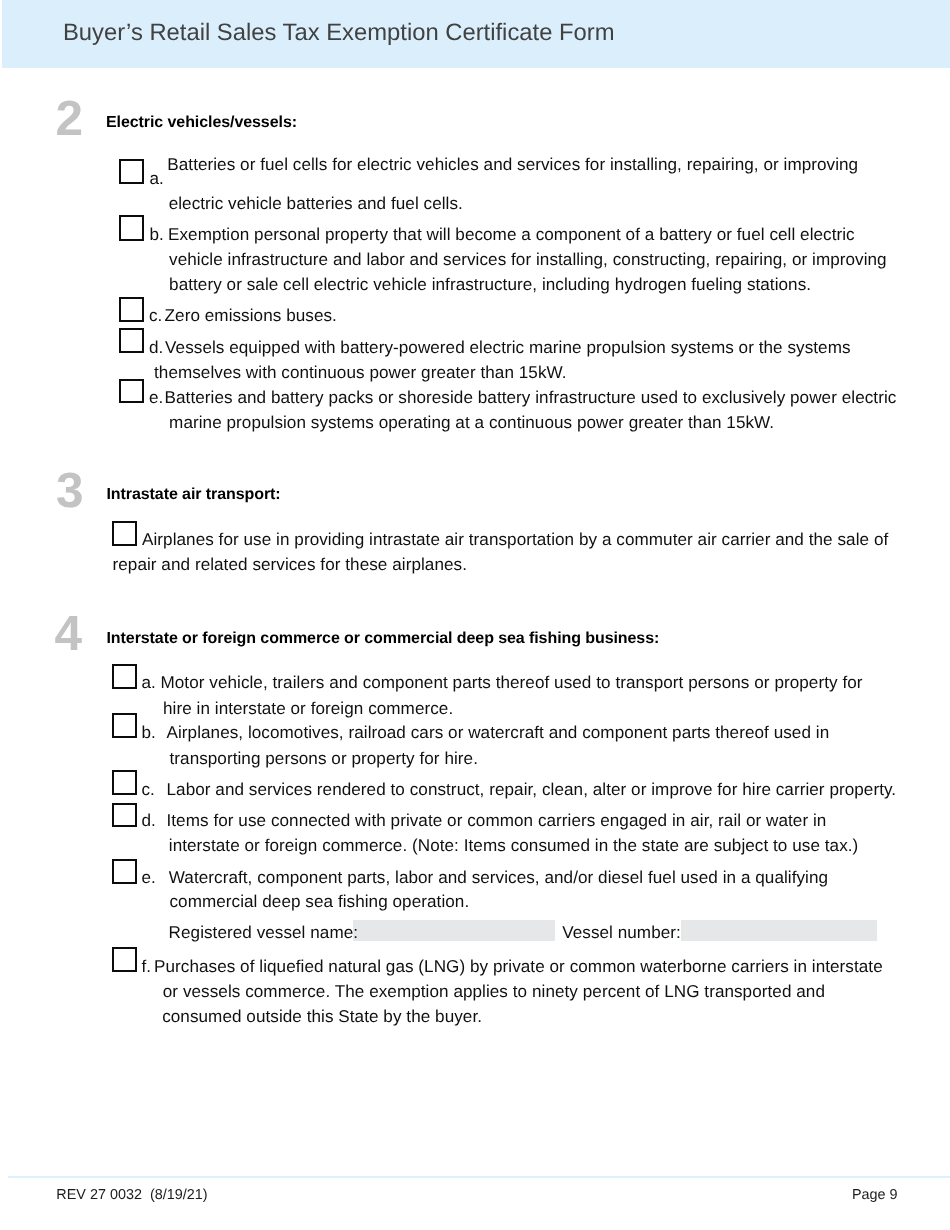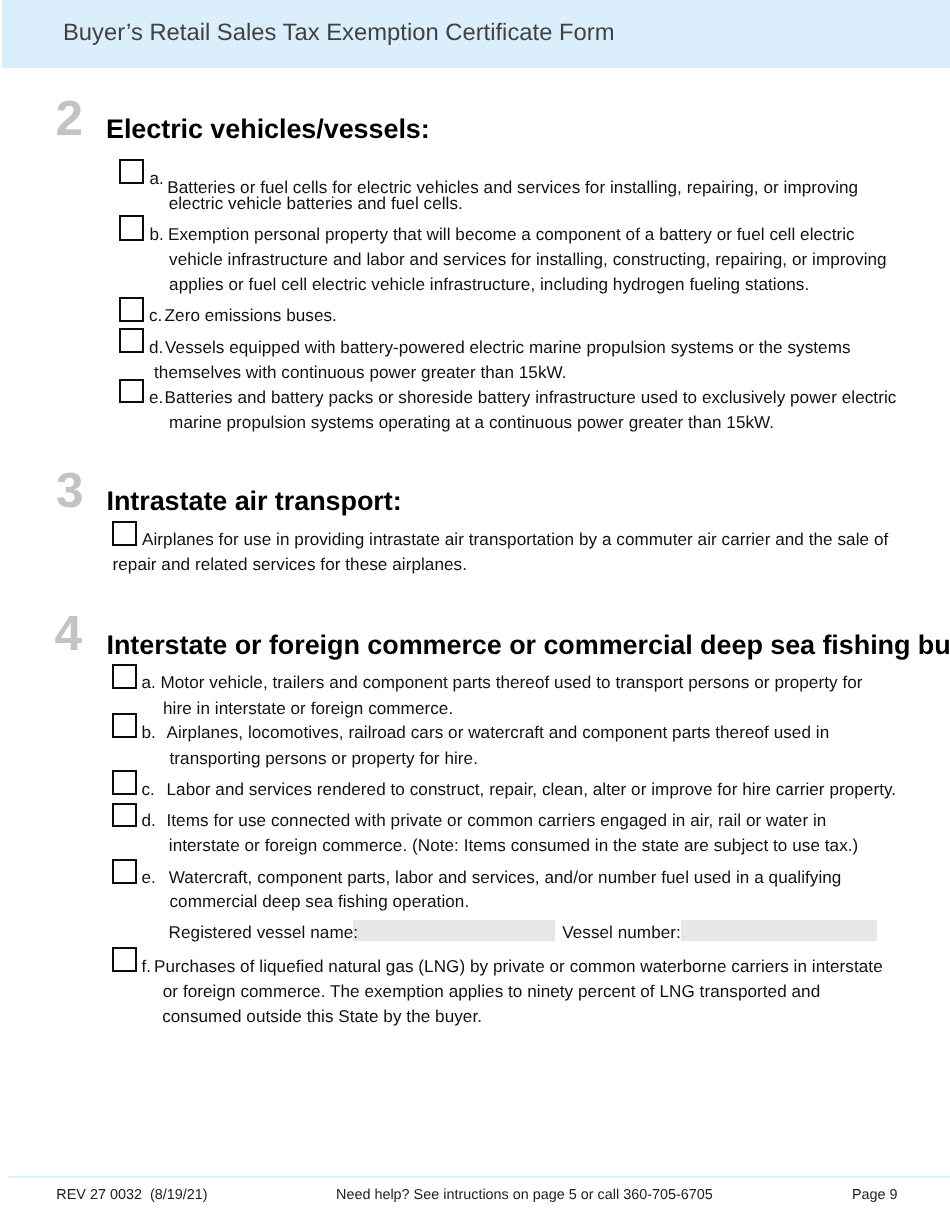--- a/index.html
+++ b/index.html
@@ -13,21 +13,21 @@
   .hdr-title{position:absolute;left:61px;top:19px;font-size:23.8px;color:#414141;
              letter-spacing:0px;white-space:nowrap;}
   .logo{position:absolute;left:812px;top:10px;width:112px;height:48px;}
   .logo svg{display:block;}
   .lg1{font-family:"Liberation Serif",serif;font-size:12.3px;fill:#1d1d1d;}
   .lg2{font-family:"Liberation Serif",serif;font-size:20.4px;font-weight:bold;fill:#000;letter-spacing:-0.1px;}
   .lg3{font-family:"Liberation Sans",sans-serif;font-size:9.9px;font-style:italic;fill:#242424;letter-spacing:0.2px;}
 
   
   .secnum{position:absolute;color:#c3c3c3;font-size:49.5px;font-weight:bold;line-height:1;}
-  .sechead{position:absolute;font-size:27px;letter-spacing:-0.08px;font-weight:bold;color:#000;white-space:nowrap;}
+  .sechead{position:absolute;font-size:16px;letter-spacing:-0.08px;font-weight:bold;color:#000;white-space:nowrap;}
 
   .cb{position:absolute;border:2px solid #0c0c0c;background:#fff;box-sizing:border-box;}
   .txt{position:absolute;z-index:2;font-size:17.1px;letter-spacing:0.06px;color:#101010;line-height:25.4px;
        text-indent:0;white-space:pre-wrap;}
   .lbl{position:absolute;z-index:2;font-size:17.1px;letter-spacing:0.06px;color:#101010;line-height:25.4px;white-space:nowrap;}
 
   .fld{position:absolute;z-index:1;background:#e5e7e8;}
 
   
   .fline{position:absolute;left:8px;top:1176px;width:942px;height:2px;background:#dcf0fd;}
@@ -42,28 +42,28 @@
     <div class="hdr-title">Buyer’s Retail Sales Tax Exemption Certificate Form</div>
   </div>
 
   <div id="body-root">
 
     <div class="secnum" style="left:55.5px;top:93.5px">2</div>
     <div class="sechead" style="left:106px;top:113.8px">Electric vehicles/vessels:</div>
 
     <div class="cb" style="left:118.5px;top:158.5px;width:25.5px;height:25.5px"></div>
     <div class="lbl" style="left:149.4px;top:165.6px">a.</div>
-    <div class="txt" style="left:167.3px;top:175px">Batteries or fuel cells for electric vehicles and services for installing, repairing, or improving</div>
+    <div class="txt" style="left:167.3px;top:152px">Batteries or fuel cells for electric vehicles and services for installing, repairing, or improving</div>
     <div class="txt" style="left:168.7px;top:190.5px">electric vehicle batteries and fuel cells.</div>
 
     <div class="cb" style="left:118.5px;top:215.4px;width:25.5px;height:25.5px"></div>
     <div class="lbl" style="left:149.4px;top:222.2px">b.</div>
     <div class="txt" style="left:168px;top:222.2px">Exemption personal property that will become a component of a battery or fuel cell electric</div>
     <div class="txt" style="left:169.1px;top:247.1px">vehicle infrastructure and labor and services for installing, constructing, repairing, or improving</div>
-    <div class="txt" style="left:169.1px;top:272.0px">applies or fuel cell electric vehicle infrastructure, including hydrogen fueling stations.</div>
+    <div class="txt" style="left:169.1px;top:272.0px">battery or sale cell electric vehicle infrastructure, including hydrogen fueling stations.</div>
 
     <div class="cb" style="left:118.5px;top:296.6px;width:25.5px;height:25.2px"></div>
     <div class="lbl" style="left:149px;top:303.1px">c.</div>
     <div class="txt" style="left:164.6px;top:303.1px">Zero emissions buses.</div>
 
     <div class="cb" style="left:118.5px;top:328.4px;width:25.5px;height:24.8px"></div>
     <div class="lbl" style="left:149px;top:335.0px">d.</div>
     <div class="txt" style="left:165.1px;top:335.0px">Vessels equipped with battery-powered electric marine propulsion systems or the systems</div>
     <div class="txt" style="left:154px;top:359.8px">themselves with continuous power greater than 15kW.</div>
 
@@ -96,32 +96,31 @@
     <div class="lbl" style="left:141.5px;top:776.7px">c.</div>
     <div class="txt" style="left:166.5px;top:776.7px">Labor and services rendered to construct, repair, clean, alter or improve for hire carrier property.</div>
 
     <div class="cb" style="left:111.5px;top:802.6px;width:25.5px;height:24.6px"></div>
     <div class="lbl" style="left:141.5px;top:807.8px">d.</div>
     <div class="txt" style="left:166.5px;top:807.8px">Items for use connected with private or common carriers engaged in air, rail or water in</div>
     <div class="txt" style="left:168.8px;top:832.8px">interstate or foreign commerce. (Note: Items consumed in the state are subject to use tax.)</div>
 
     <div class="cb" style="left:111.5px;top:859.2px;width:25.5px;height:24.8px"></div>
     <div class="lbl" style="left:141.5px;top:864.6px">e.</div>
-    <div class="txt" style="left:168.8px;top:864.6px">Watercraft, component parts, labor and services, and/or number fuel used in a qualifying</div>
+    <div class="txt" style="left:168.8px;top:864.6px">Watercraft, component parts, labor and services, and/or diesel fuel used in a qualifying</div>
     <div class="txt" style="left:169.5px;top:889.4px">commercial deep sea fishing operation.</div>
 
     <div class="txt" style="left:168.6px;top:919.6px">Registered vessel name:</div>
     <div class="fld" style="left:353.4px;top:920px;width:201.3px;height:21px"></div>
     <div class="txt" style="left:562.2px;top:919.6px">Vessel number:</div>
     <div class="fld" style="left:681.2px;top:920px;width:195.6px;height:21px"></div>
 
     <div class="cb" style="left:111.5px;top:947px;width:25.5px;height:25px"></div>
     <div class="lbl" style="left:141.5px;top:953.9px">f.</div>
     <div class="txt" style="left:154px;top:953.9px">Purchases of liquefied natural gas (LNG) by private or common waterborne carriers in interstate</div>
-    <div class="txt" style="left:162.8px;top:979.0px">or foreign commerce. The exemption applies to ninety percent of LNG transported and</div>
+    <div class="txt" style="left:162.8px;top:979.0px">or vessels commerce. The exemption applies to ninety percent of LNG transported and</div>
     <div class="txt" style="left:162.2px;top:1003.7px">consumed outside this State by the buyer.</div>
   </div>
 
   <div class="fline"></div>
   <div class="ftxt" style="left:56.3px">REV 27 0032  (8/19/21)</div>
-  <div class="ftxt" style="left:336px">Need help? See intructions on page 5 or call 360-705-6705</div>
   <div class="ftxt" style="left:852px">Page 9</div>
 </div>
 
 </body></html>

